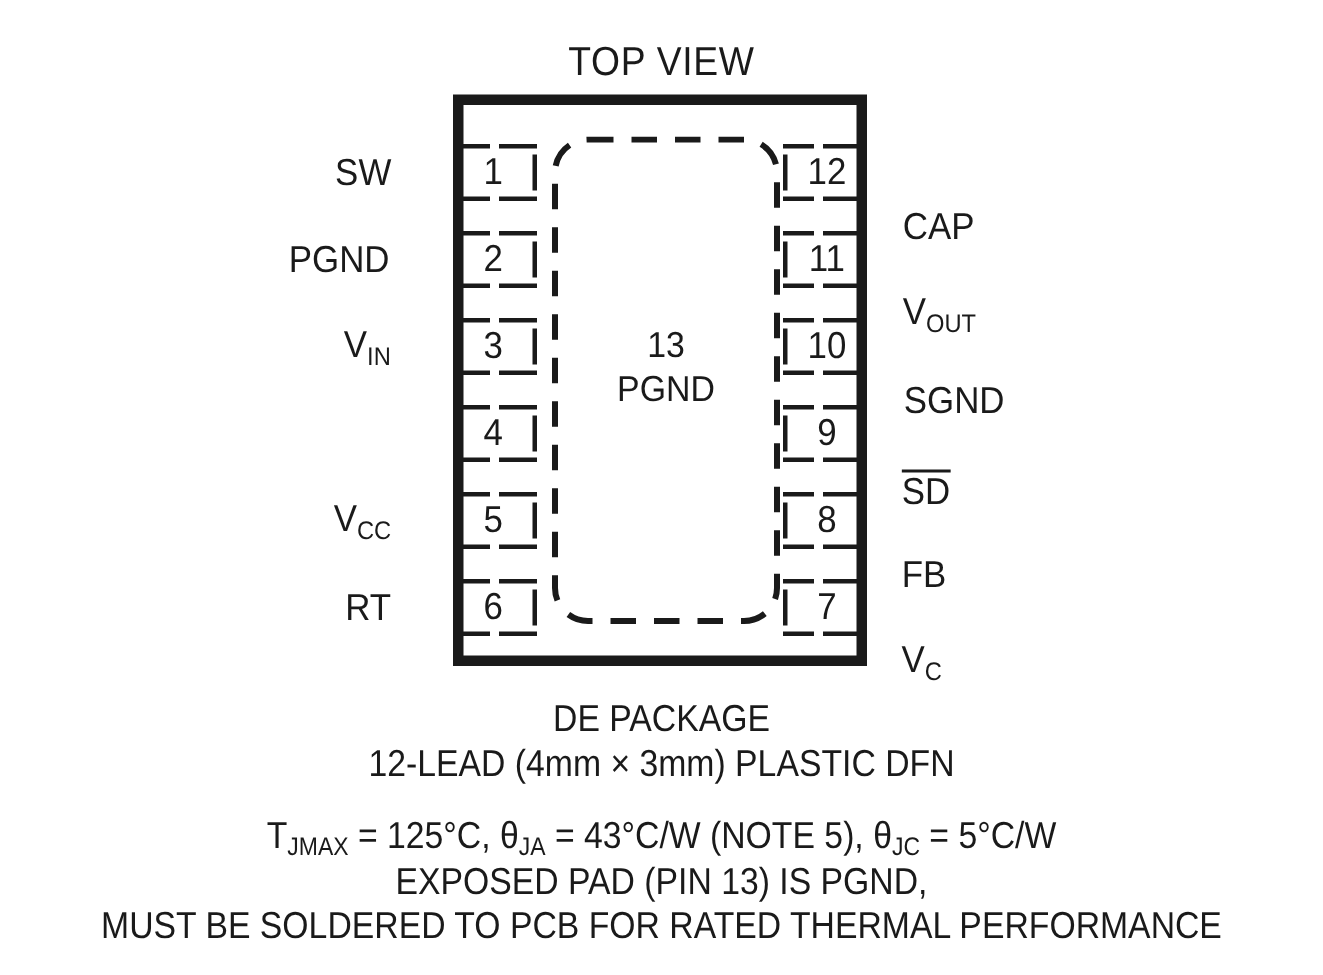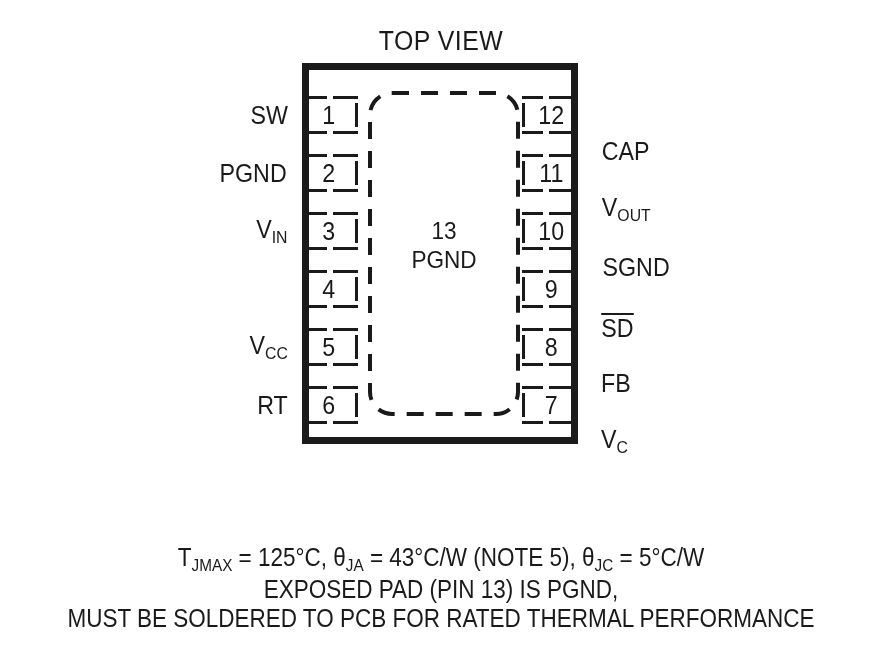--- a/index.html
+++ b/index.html
@@ -120,21 +120,21 @@
   .pin-label {
     position: absolute;
     font-size: 25px;
     line-height: 25px;
     white-space: nowrap;
     height: 26px;
     display: flex;
     align-items: center;
   }
   .pin-label.left {
-    right: 593px;       
+    right: 620px;       
     justify-content: flex-start;
   }
   .pin-label.right {
     left: 600px;
     justify-content: flex-start;
     margin-top: 36px;
   }
   .pin-label .txt { transform: scaleX(0.93); transform-origin: center center; display:inline-block;}
 
   .sub {
@@ -299,20 +299,24 @@
   <div class="pin pin-right" style="top:386px">
     <div class="rule top"></div>
     <div class="rule bottom"></div>
     <div class="tick"></div>
     <div class="num">7</div>
   </div>
   <div class="pin-label right" style="top:392px">
     <span class="txt"><span>V</span><span class="sub">C</span></span>
   </div>
 
+  <div class="caption cap-pkg">
+    <div class="line">DE PACKAGE</div>
+    <div class="line">12-LEAD (4mm × 3mm) PLASTIC DFN</div>
+  </div>
 
   <div class="caption cap-therm">
     <div class="line"><span>T</span><span class="sub">JMAX</span><span> = 125°C, </span><span>θ</span><span class="sub">JA</span><span> = 43°C/W (NOTE 5), </span><span>θ</span><span class="sub">JC</span><span> = 5°C/W</span></div>
     <div class="line">EXPOSED PAD (PIN 13) IS PGND,</div>
     <div class="line">MUST BE SOLDERED TO PCB FOR RATED THERMAL PERFORMANCE</div>
   </div>
 
 </div>
 
 </body></html>

